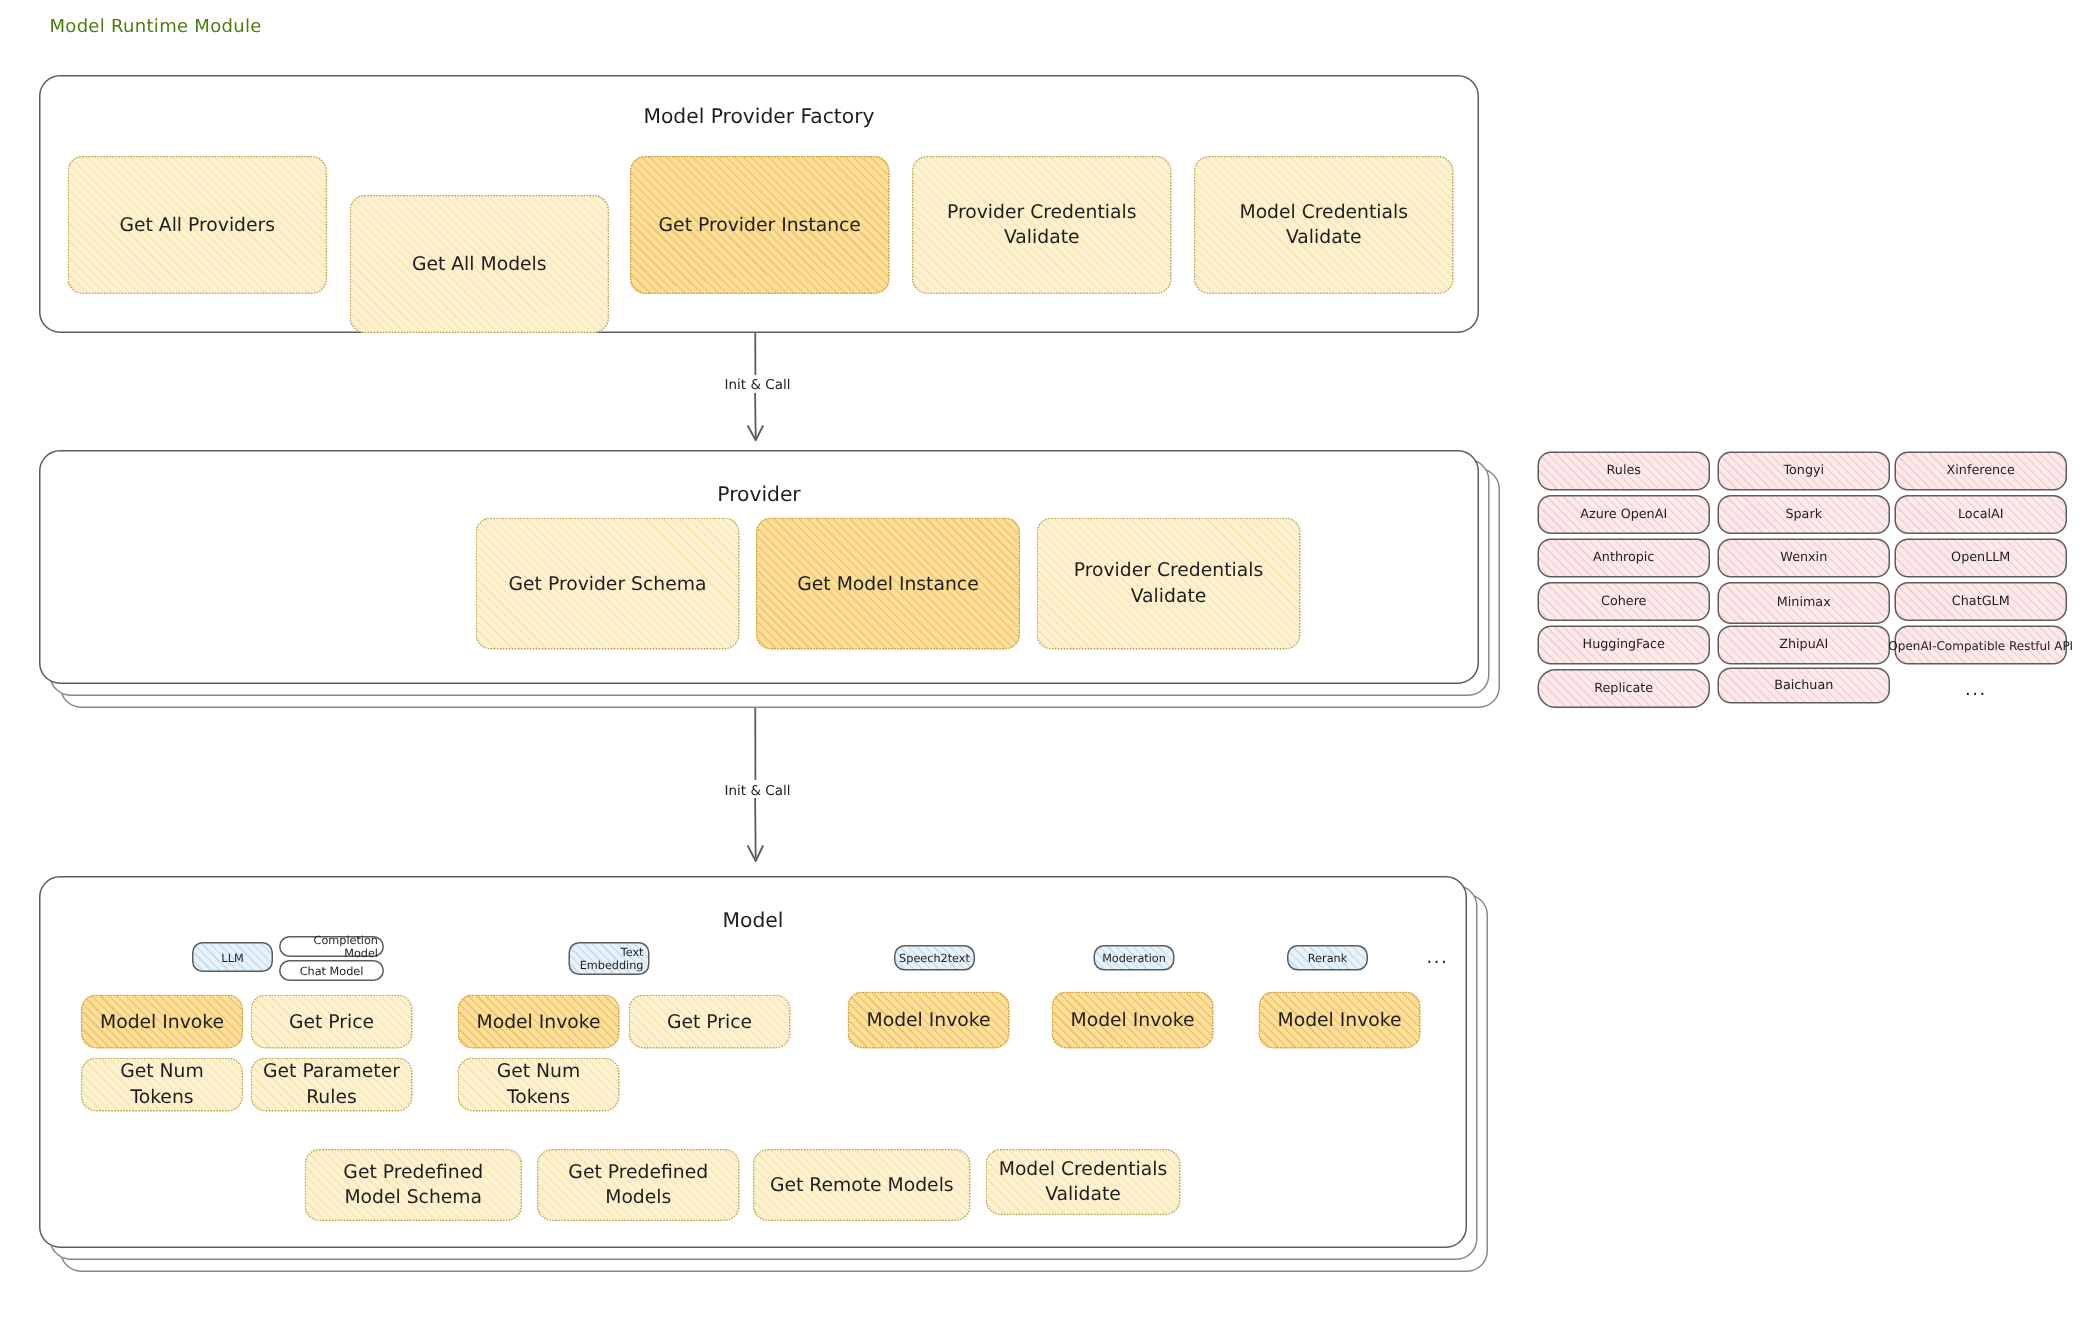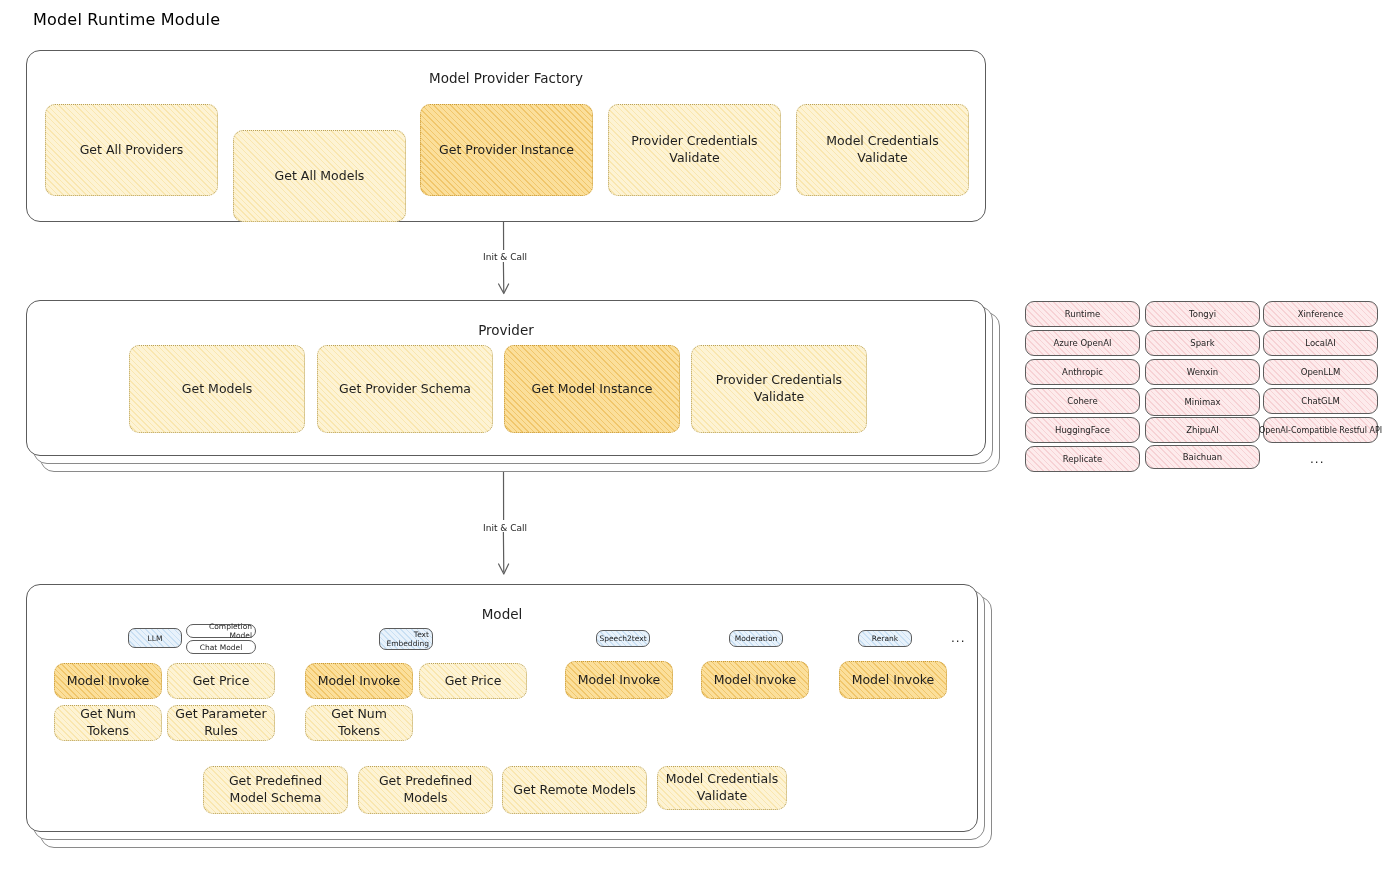--- a/index.html
+++ b/index.html
@@ -13,21 +13,21 @@
 
   .sketch-text {
     font-family: "DejaVu Sans", sans-serif;
     color: #1e1e1e;
     letter-spacing: .2px;
   }
 
   
   #page-title {
     position: absolute; left: 33px; top: 10px;
-    font-size: 16px; color: #000000; white-space: nowrap;
+    font-size: 12px; color: #4d7c0f; white-space: nowrap;
   }
 
   
   .frame {
     position: absolute;
     border: 1.3px solid #5c5c5c;
     border-radius: 14px;
     background: #ffffff;
   }
   .frame-shadow {
@@ -130,31 +130,30 @@
     <path d="M12.6 62 L17.8 71.5 L22.6 62" stroke="#5c5c5c" stroke-width="1.2" fill="none" stroke-linecap="round" stroke-linejoin="round"></path>
   </svg>
   <div class="arrow-label" style="left:455px; top:252px; width:100px;">Init &amp; Call</div>
 
   <div class="frame-shadow" style="left:40px; top:312px; width:960px; height:160px;"></div>
   <div class="frame-shadow" style="left:33px; top:306px; width:960px; height:158px;"></div>
   <div class="frame" style="left:26px; top:300px; width:960px; height:156px;">
     <div class="frame-title" style="top:21px;">Provider</div>
   </div>
 
-  <div class="mbox" style="left:129px; top:345px; width:176px; height:88px;">Get Models</div>
   <div class="mbox hl" style="left:504px; top:345px; width:176px; height:88px;">Get Model Instance</div>
   <div class="mbox" style="left:317px; top:345px; width:176px; height:88px;">Get Provider Schema</div>
   <div class="mbox" style="left:691px; top:345px; width:176px; height:88px;">Provider Credentials Validate</div>
 
-  <div class="chip" style="left:1025px; top:301px; width:115px; height:26px;">Runtime</div>
+  <div class="chip" style="left:1025px; top:301px; width:115px; height:26px;">Rules</div>
   <div class="chip" style="left:1025px; top:330px; width:115px; height:26px;">Azure OpenAI</div>
   <div class="chip" style="left:1025px; top:359px; width:115px; height:26px;">Anthropic</div>
   <div class="chip" style="left:1025px; top:388px; width:115px; height:26px;">Cohere</div>
   <div class="chip" style="left:1025px; top:417px; width:115px; height:26px;">HuggingFace</div>
-  <div class="chip" style="left:1025px; top:446px; width:115px; height:26px;">Replicate</div>
+  <div class="chip" style="left:1025px; top:446px; width:115px; height:26px;border-radius:12px;">Replicate</div>
 
   <div class="chip" style="left:1145px; top:301px; width:115px; height:26px;">Tongyi</div>
   <div class="chip" style="left:1145px; top:330px; width:115px; height:26px;">Spark</div>
   <div class="chip" style="left:1145px; top:359px; width:115px; height:26px;">Wenxin</div>
   <div class="chip" style="left:1145px; top:388px; width:115px; height:28px;">Minimax</div>
   <div class="chip" style="left:1145px; top:417px; width:115px; height:26px;">ZhipuAI</div>
   <div class="chip" style="left:1145px; top:445px; width:115px; height:24px;">Baichuan</div>
 
   <div class="chip" style="left:1263px; top:301px; width:115px; height:26px;">Xinference</div>
   <div class="chip" style="left:1263px; top:330px; width:115px; height:26px;">LocalAI</div>

